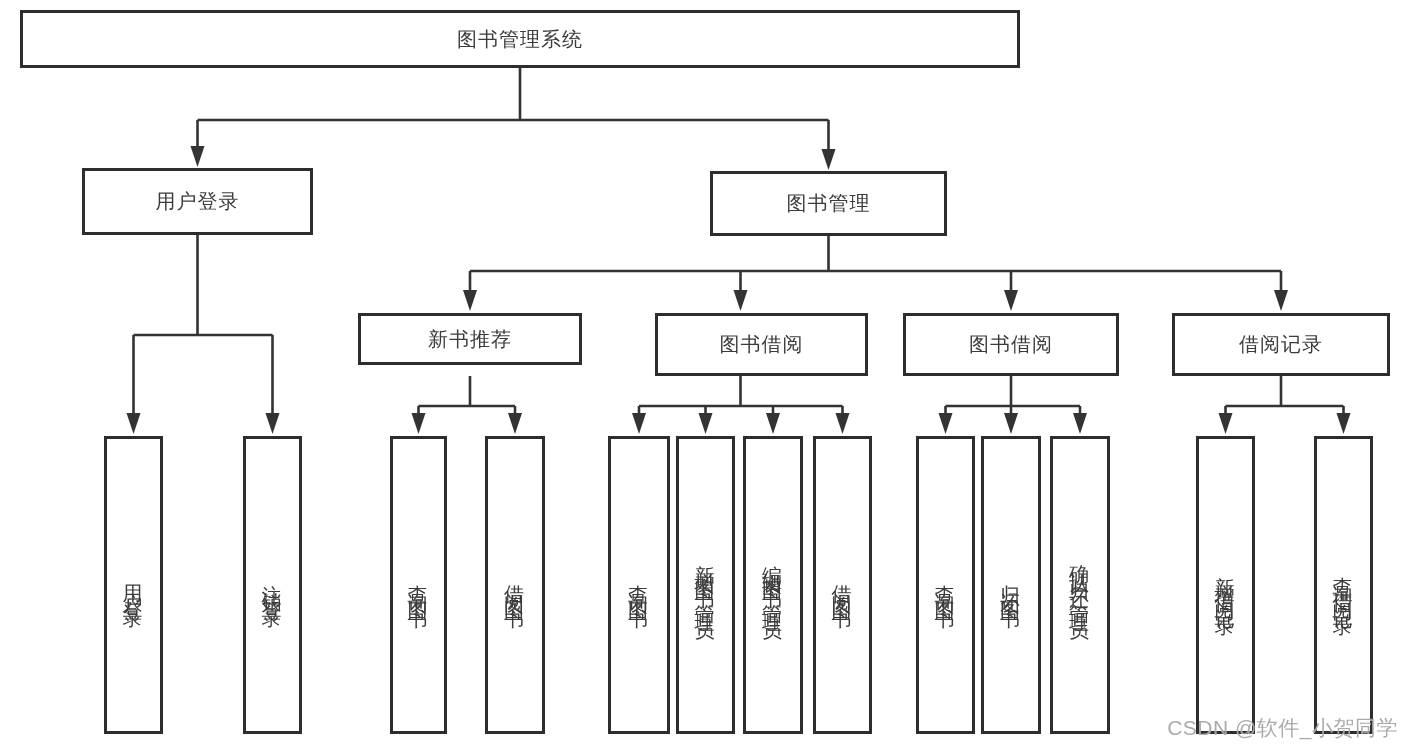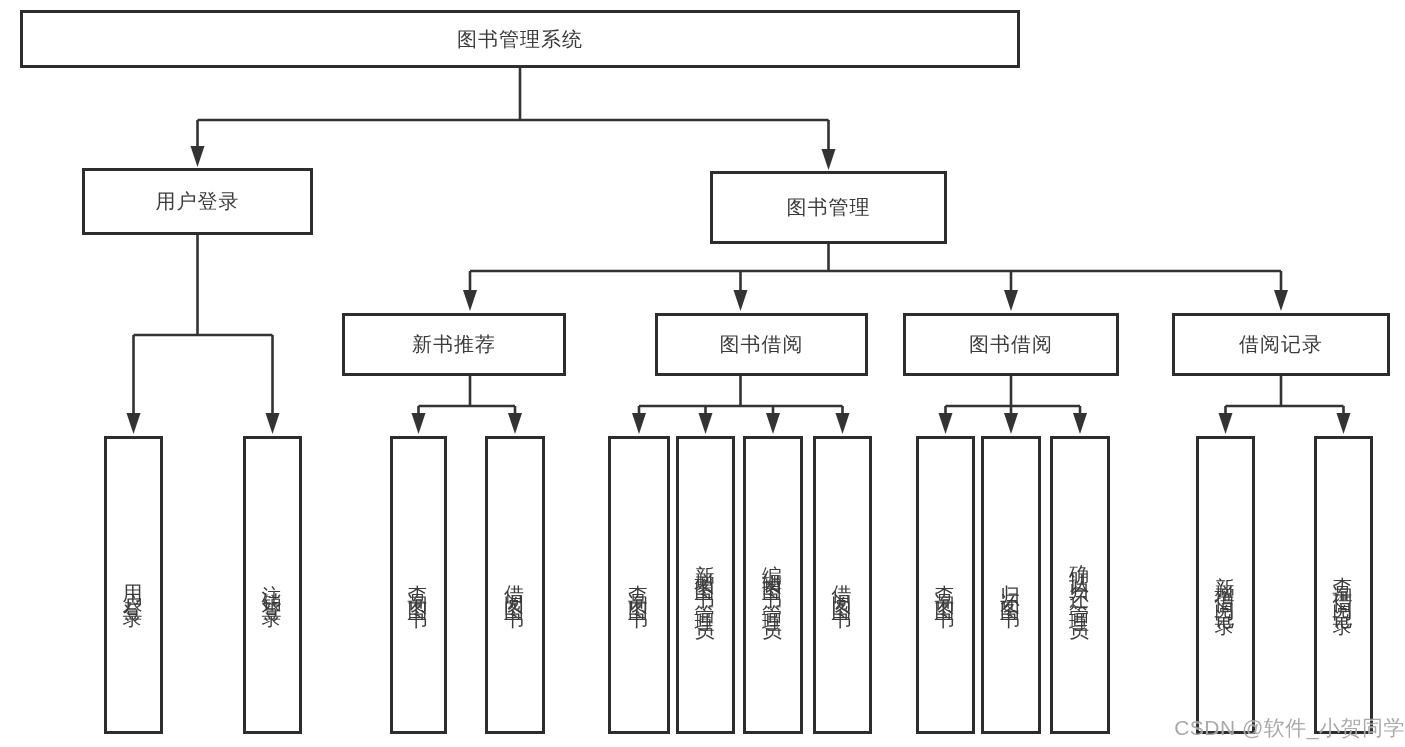--- a/index.html
+++ b/index.html
@@ -51,43 +51,43 @@
     writing-mode: vertical-rl;
     text-orientation: mixed;
     font-size: 20px;
     letter-spacing: 8px;
     padding: 10px 0;
     white-space: normal;
   }
   
   .root       { left: 20px;   top: 10px;  width: 1000px; height: 58px; }
   .branch-1   { left: 82px;   top: 168px; width: 231px;  height: 67px; }
-  .branch-2   { left: 710px;  top: 171px; width: 237px;  height: 73px; }
-  .section-1  { left: 342px;  top: 313px; width: 224px;  height: 63px; }
+  .branch-2   { left: 710px;  top: 171px; width: 237px;  height: 65px; }
+  .section-1  { left: 358px;  top: 313px; width: 224px;  height: 52px; }
   .section-2  { left: 634px;  top: 313px; width: 213px;  height: 63px; margin-left: 21px; }
   .section-3  { left: 903px;  top: 313px; width: 216px;  height: 63px; }
   .section-4  { left: 1172px; top: 313px; width: 218px;  height: 63px; }
   
   .leaf       { top: 436px; height: 298px; }
   .leaf-1  { left: 104px;  width: 59px; }
   .leaf-2  { left: 243px;  width: 59px; }
   .leaf-3  { left: 390px;  width: 57px; }
   .leaf-4  { left: 485px;  width: 60px; }
   .leaf-5  { left: 608px;  width: 62px; }
   .leaf-6  { left: 676px;  width: 59px; }
   .leaf-7  { left: 743px;  width: 60px; }
   .leaf-8  { left: 813px;  width: 59px; }
   .leaf-9  { left: 916px;  width: 59px; }
   .leaf-10 { left: 981px;  width: 60px; }
   .leaf-11 { left: 1050px; width: 60px; }
   .leaf-12 { left: 1196px; width: 59px; }
   .leaf-13 { left: 1314px; width: 59px; }
   .watermark {
     position: absolute;
-    right: 0;
+    right: 7px;
     top: 714px;
     z-index: 5;
     font-size: 21px;
     color: rgba(158, 158, 158, 0.88);
     text-shadow: 0 1px 0 rgba(255, 255, 255, 0.55);
     letter-spacing: 0.5px;
     white-space: nowrap;
   }
 </style>
 </head>

